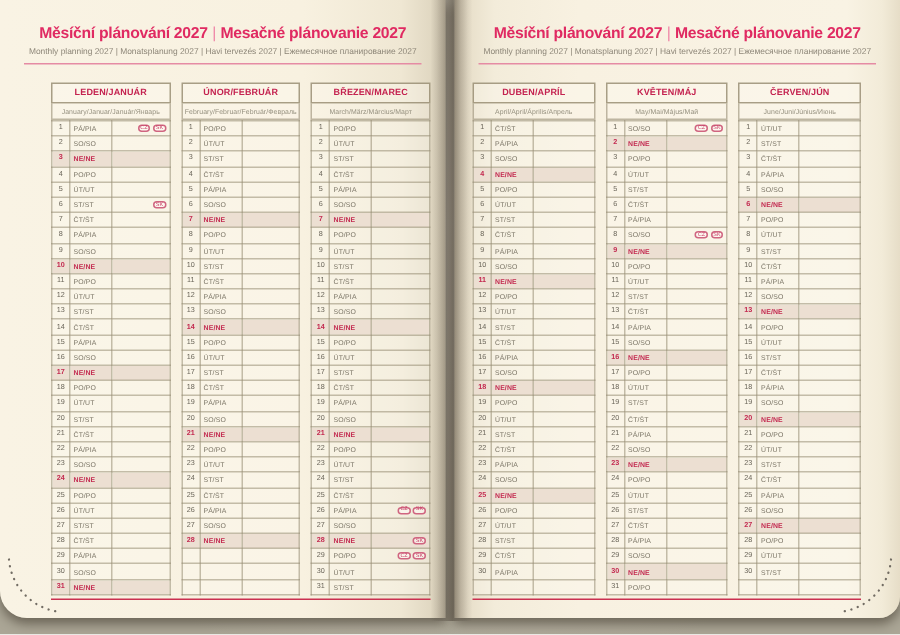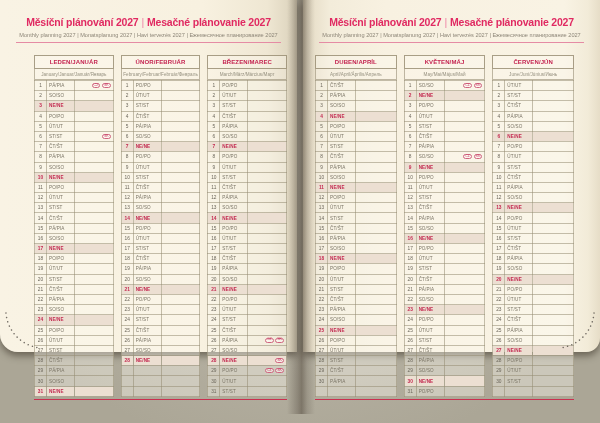--- a/index.html
+++ b/index.html
@@ -1,21 +1,21 @@
 <!DOCTYPE html>
 <html><head>
 <meta charset="utf-8">
 <style>
   html,body { margin:0; padding:0; }
   .scene {
     position:relative; width:600px; height:423px; overflow:hidden;
     background: radial-gradient(ellipse at 50% 35%, #c6c1b4 0%, #aba696 80%);
     font-family:"Liberation Sans", sans-serif;
   }
-  .page { position:absolute; top:0; height:352px; width:297px;
+  .page { position:absolute; top:0; height:412px; width:297px;
           box-shadow: 0 4px 7px rgba(45,38,25,.5); }
   .page.left {
     left:0; border-radius:0 0 0 18px;
     background: linear-gradient(90deg,#f9f3e4 0%,#f8f1e0 68%,#efe7d3 90%,#ded5bf 98%,#cfc6b0 100%);
   }
   .page.right {
     left:303px; border-radius:0 0 14px 0;
     background: linear-gradient(90deg,#c9bfa9 0%,#e8dfca 3%,#f3ecda 9%,#f8f1e1 28%,#f9f3e4 88%,#f2ebd8 96%,#e6ddc7 100%);
   }
   .gutter { position:absolute; top:0; left:287px; width:28px; height:414px; z-index:6; pointer-events:none;

